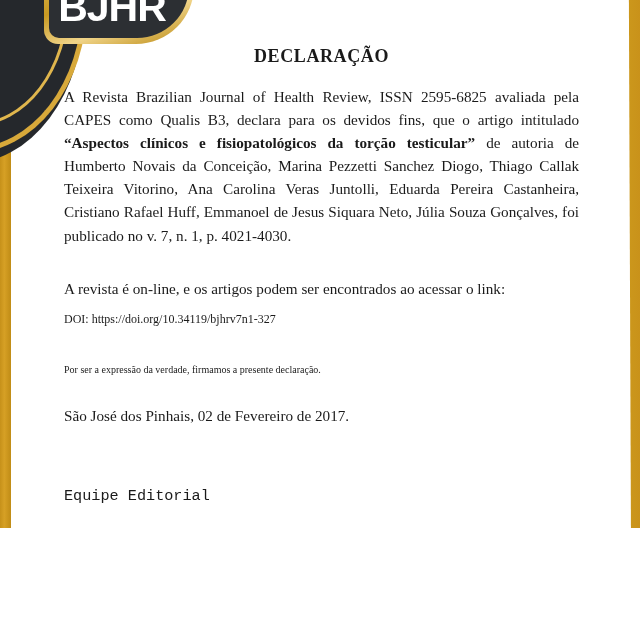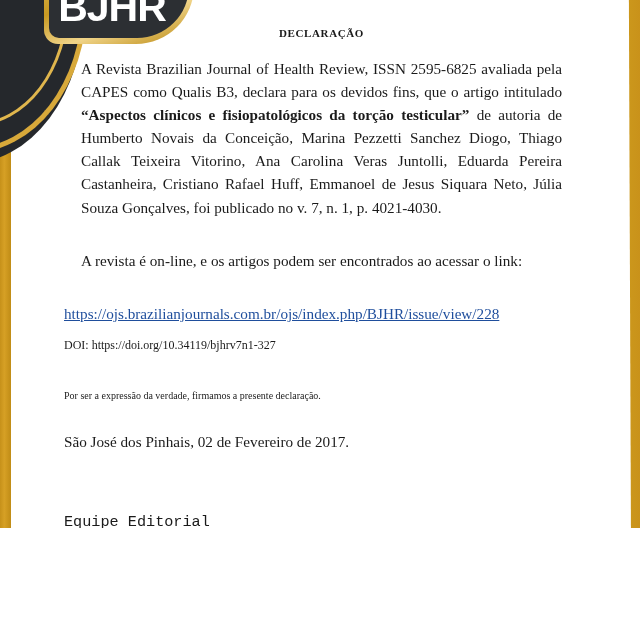--- a/index.html
+++ b/index.html
@@ -126,30 +126,30 @@
   .content {
     position: absolute;
     left: 64px;
     top: 0;
     width: 515px;
     z-index: 5;
   }
   .doc-title {
     text-align: center;
     font-weight: bold;
-    font-size: 11px;
+    font-size: 18px;
     letter-spacing: 0.6px;
-    margin-top: 27px;
+    margin-top: 46px;
     margin-bottom: 0;
   }
   .para {
     font-size: 15.2px;
     line-height: 1.52;
     text-align: justify;
-    margin: 17px;
+    margin: 0;
   }
   .para-main {
     margin-top: 18px;
   }
   .para-online {
     margin-top: 30px;
     text-align: left;
   }
   .article-title {
     font-weight: bold;
@@ -210,21 +210,20 @@
   </div>
 
   <div class="content">
 
     <h1 class="doc-title">DECLARAÇÃO</h1>
 
     <p class="para para-main"><span>A Revista Brazilian Journal of Health Review, ISSN 2595-6825 avaliada pela CAPES como Qualis B3, declara para os devidos fins, que o artigo intitulado </span><span class="article-title">“Aspectos clínicos e fisiopatológicos da torção testicular”</span><span> de autoria de Humberto Novais da Conceição, Marina Pezzetti Sanchez Diogo, Thiago Callak Teixeira Vitorino, Ana Carolina Veras Juntolli, Eduarda Pereira Castanheira, Cristiano Rafael Huff, Emmanoel de Jesus Siquara Neto, Júlia Souza Gonçalves, foi publicado no v. 7, n. 1, p. 4021-4030.</span></p>
 
     <p class="para para-online">A revista é on-line, e os artigos podem ser encontrados ao acessar o link:</p>
 
-    <p class="link-line"><a class="link" href="#">https://ojs.brazilianjournals.com.br/ojs/index.php/BJHR/issue/view/228</a></p>
 
     <p class="doi-line">DOI: https://doi.org/10.34119/bjhrv7n1-327</p>
 
     <p class="truth-line">Por ser a expressão da verdade, firmamos a presente declaração.</p>
 
     <p class="place-line">São José dos Pinhais, 02 de Fevereiro de 2017.</p>
 
     <p class="signature-line">Equipe Editorial</p>
 
   </div>

